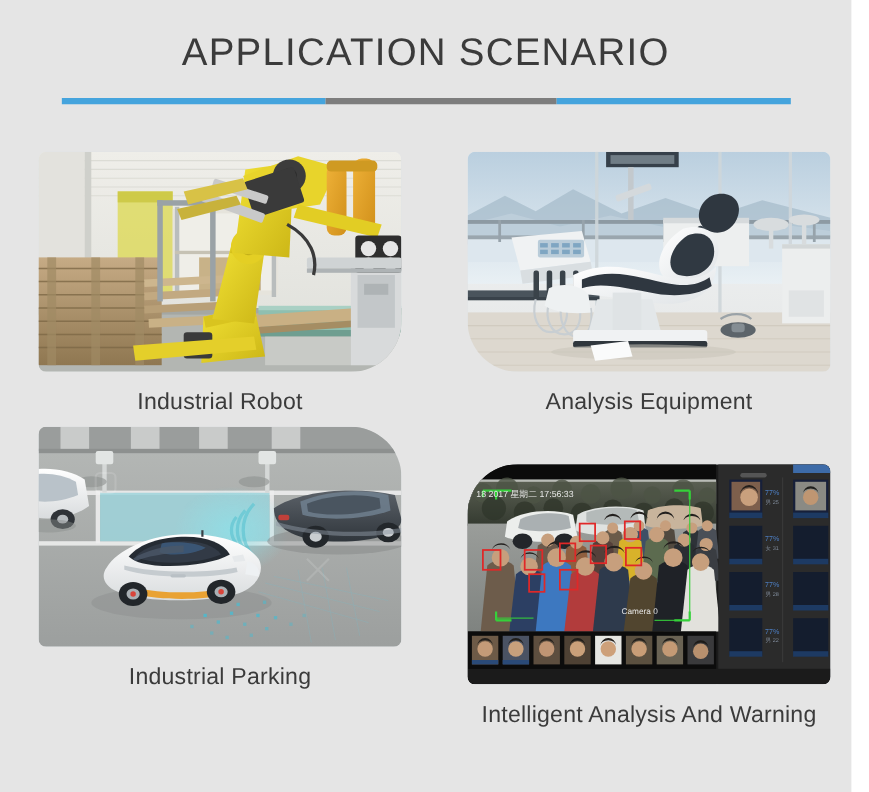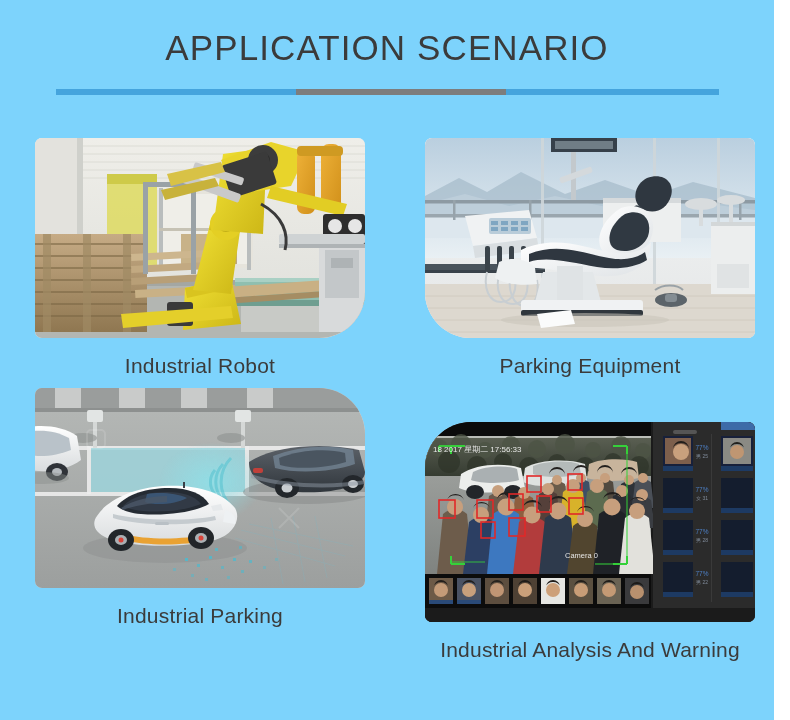--- a/index.html
+++ b/index.html
@@ -9,21 +9,21 @@
     height: 720px;
     background: #ffffff;
     font-family: "Liberation Sans", "DejaVu Sans", sans-serif;
     overflow: hidden;
   }
 
   .page {
     position: relative;
     width: 774px;
     height: 720px;
-    background: #7dd3fc;
+    background: #e5e5e5;
   }
 
   
   .header {
     padding-top: 26px;
     text-align: center;
   }
 
   .page-title {
     font-size: 35px;
@@ -387,21 +387,21 @@
 
           <g>
             <ellipse cx="246" cy="162" rx="16" ry="7" fill="#5c646a"></ellipse>
             <rect x="240" y="156" width="12" height="8" rx="3" fill="#848d93"></rect>
             <path d="M230 152 C238 146 252 146 258 152" stroke="#9aa2a7" stroke-width="2" fill="none"></path>
           </g>
 
           <path d="M112 176 L146 172 L150 186 L116 190 Z" fill="#fafbfb"></path>
         </svg>
       </div>
-      <div class="caption">Parking Equipment</div>
+      <div class="caption">Analysis Equipment</div>
     </div>
 
     <div class="card card-bl">
       <div class="thumb">
         <svg viewBox="0 0 330 200" preserveAspectRatio="xMidYMid slice">
           <defs>
             <linearGradient id="p-ground" x1="0" y1="0" x2="0" y2="1">
               <stop offset="0" stop-color="#b6b9b7"></stop>
                 <stop offset="1" stop-color="#9c9f9e"></stop>
             </linearGradient>
@@ -811,17 +811,17 @@
               <text x="277" y="154" text-anchor="middle" font-family="Liberation Sans, sans-serif" font-size="6.5" fill="#4d7fc4">77%</text>
               <text x="277" y="162" text-anchor="middle" font-family="Liberation Sans, sans-serif" font-size="5" fill="#7f8a99">男 22</text>
             </g>
 
             <rect x="286" y="12" width="1" height="168" fill="#3a3a3a"></rect>
           </g>
 
           <rect x="0" y="186" width="330" height="14" fill="#1b1b1b"></rect>
         </svg>
       </div>
-      <div class="caption">Industrial Analysis And Warning</div>
+      <div class="caption">Intelligent Analysis And Warning</div>
     </div>
 
   </div>
 </div>
 
 </body></html>

